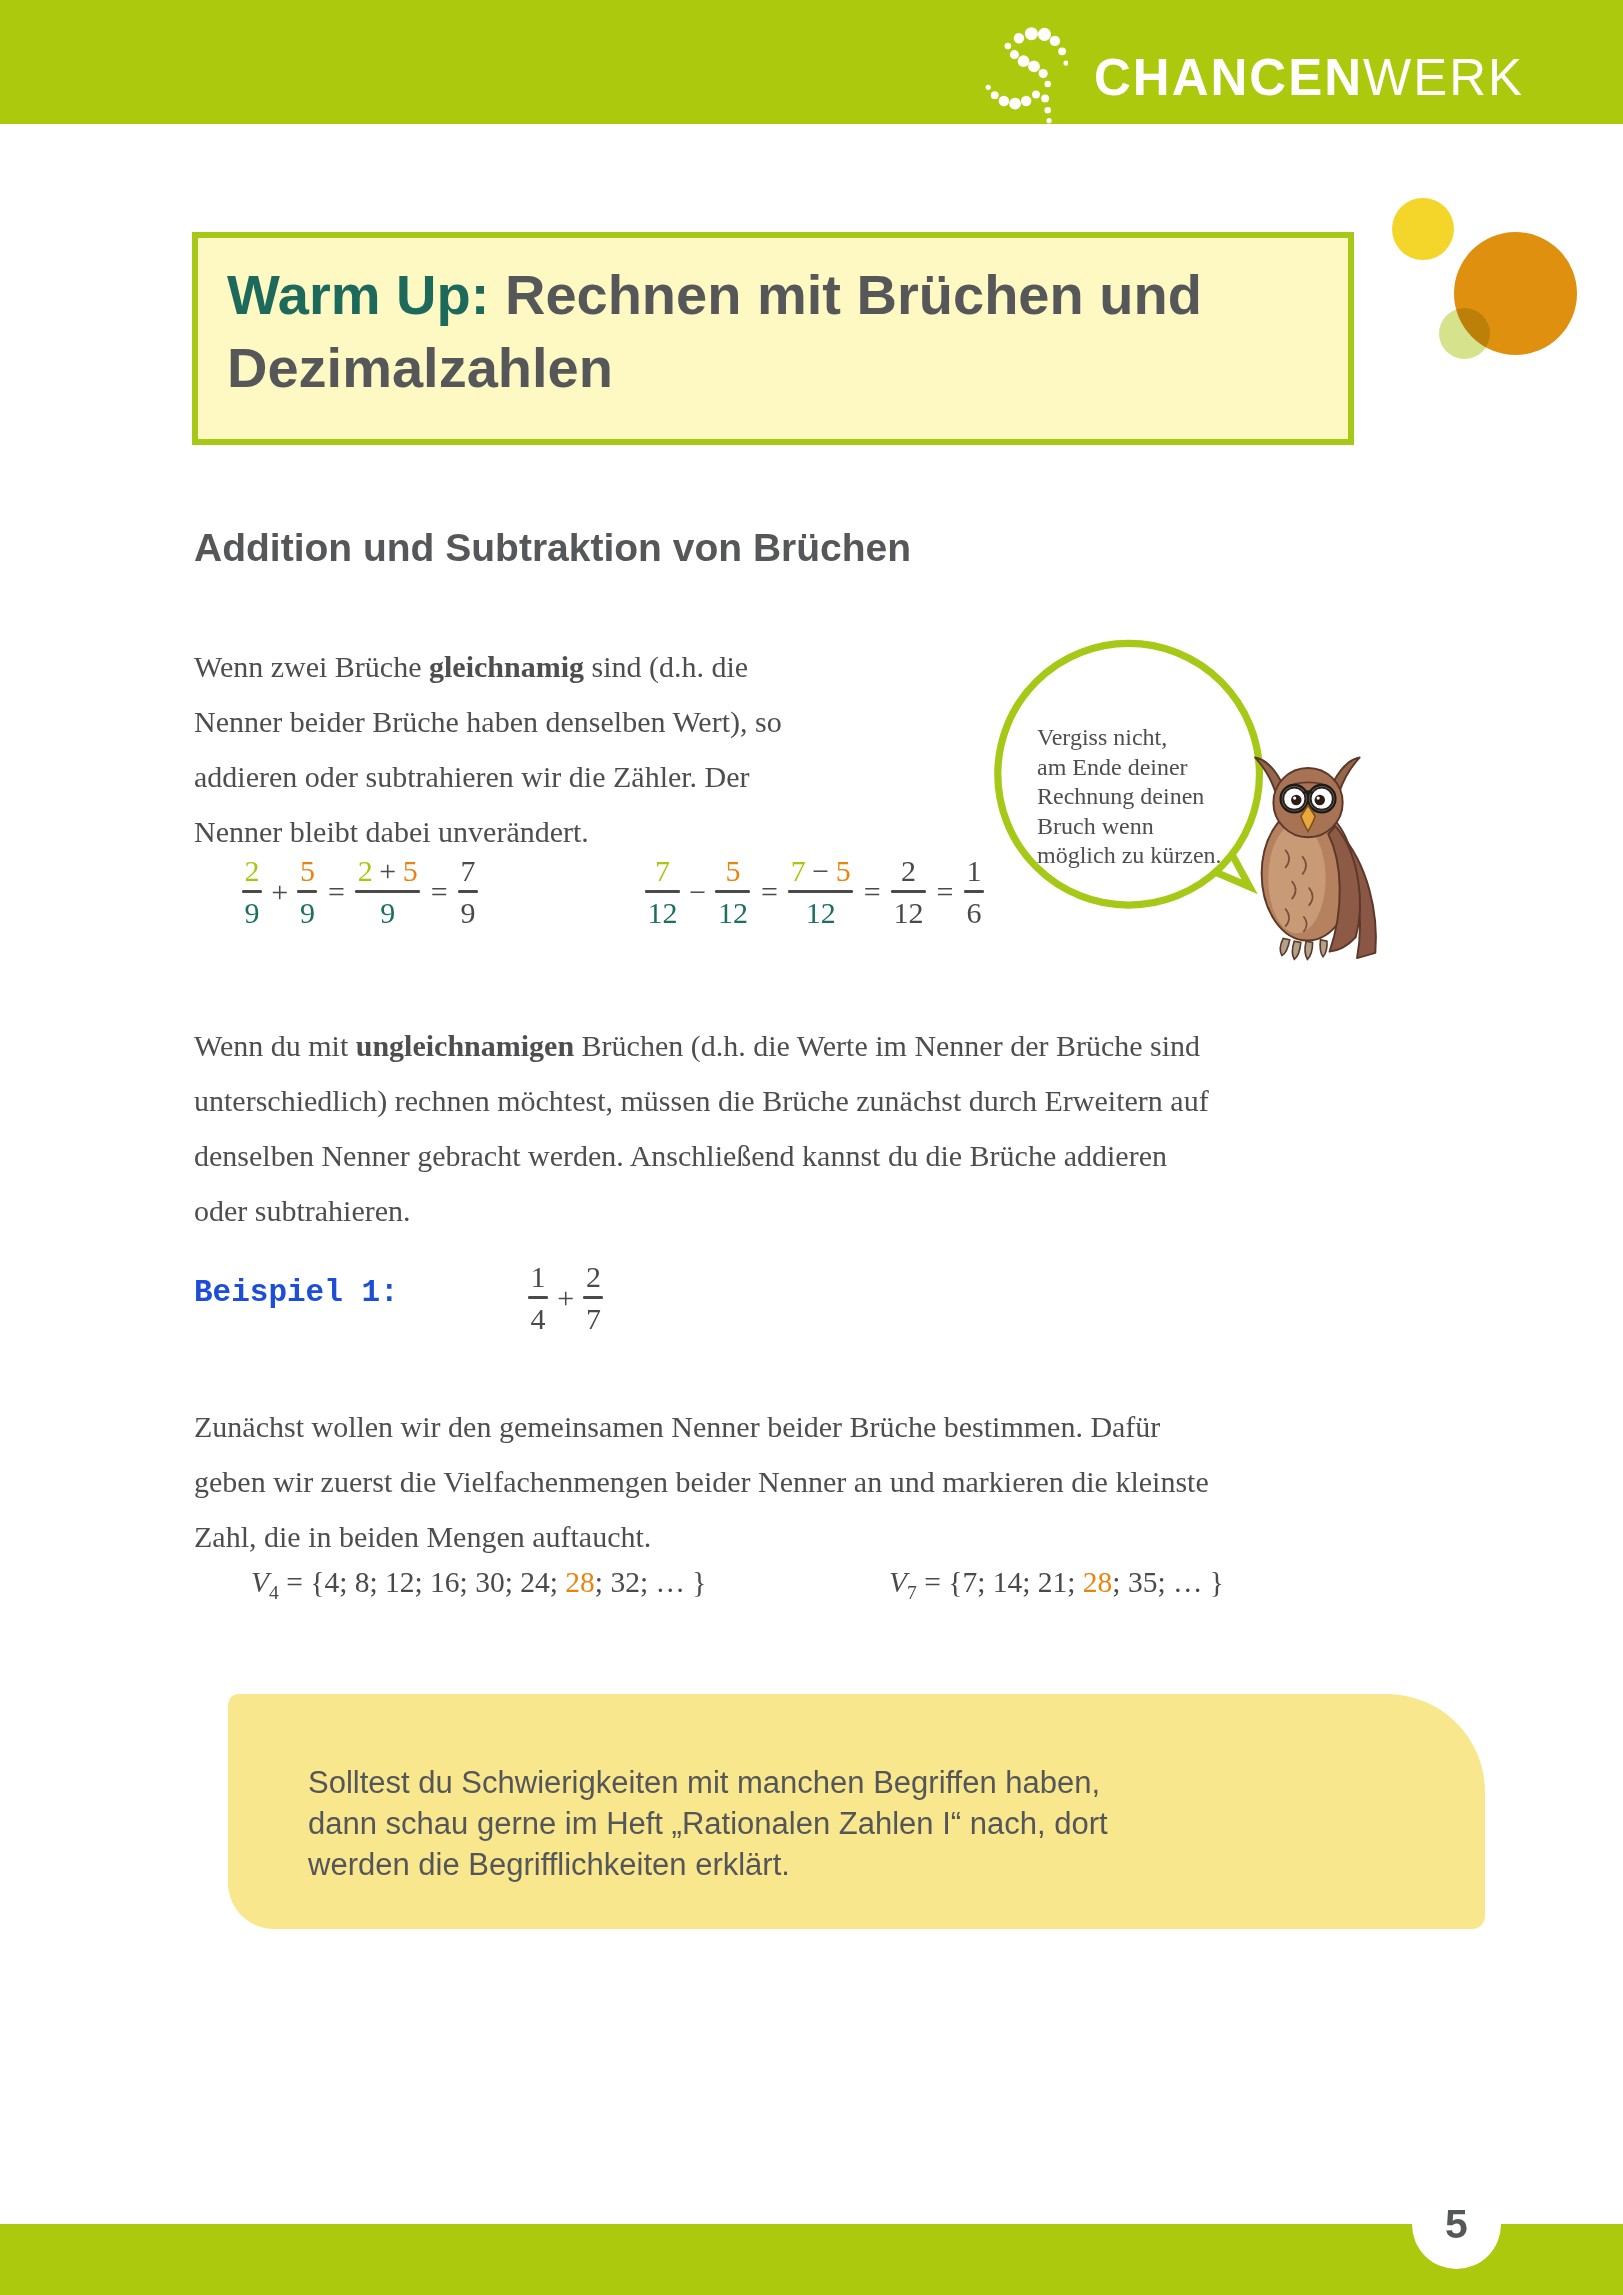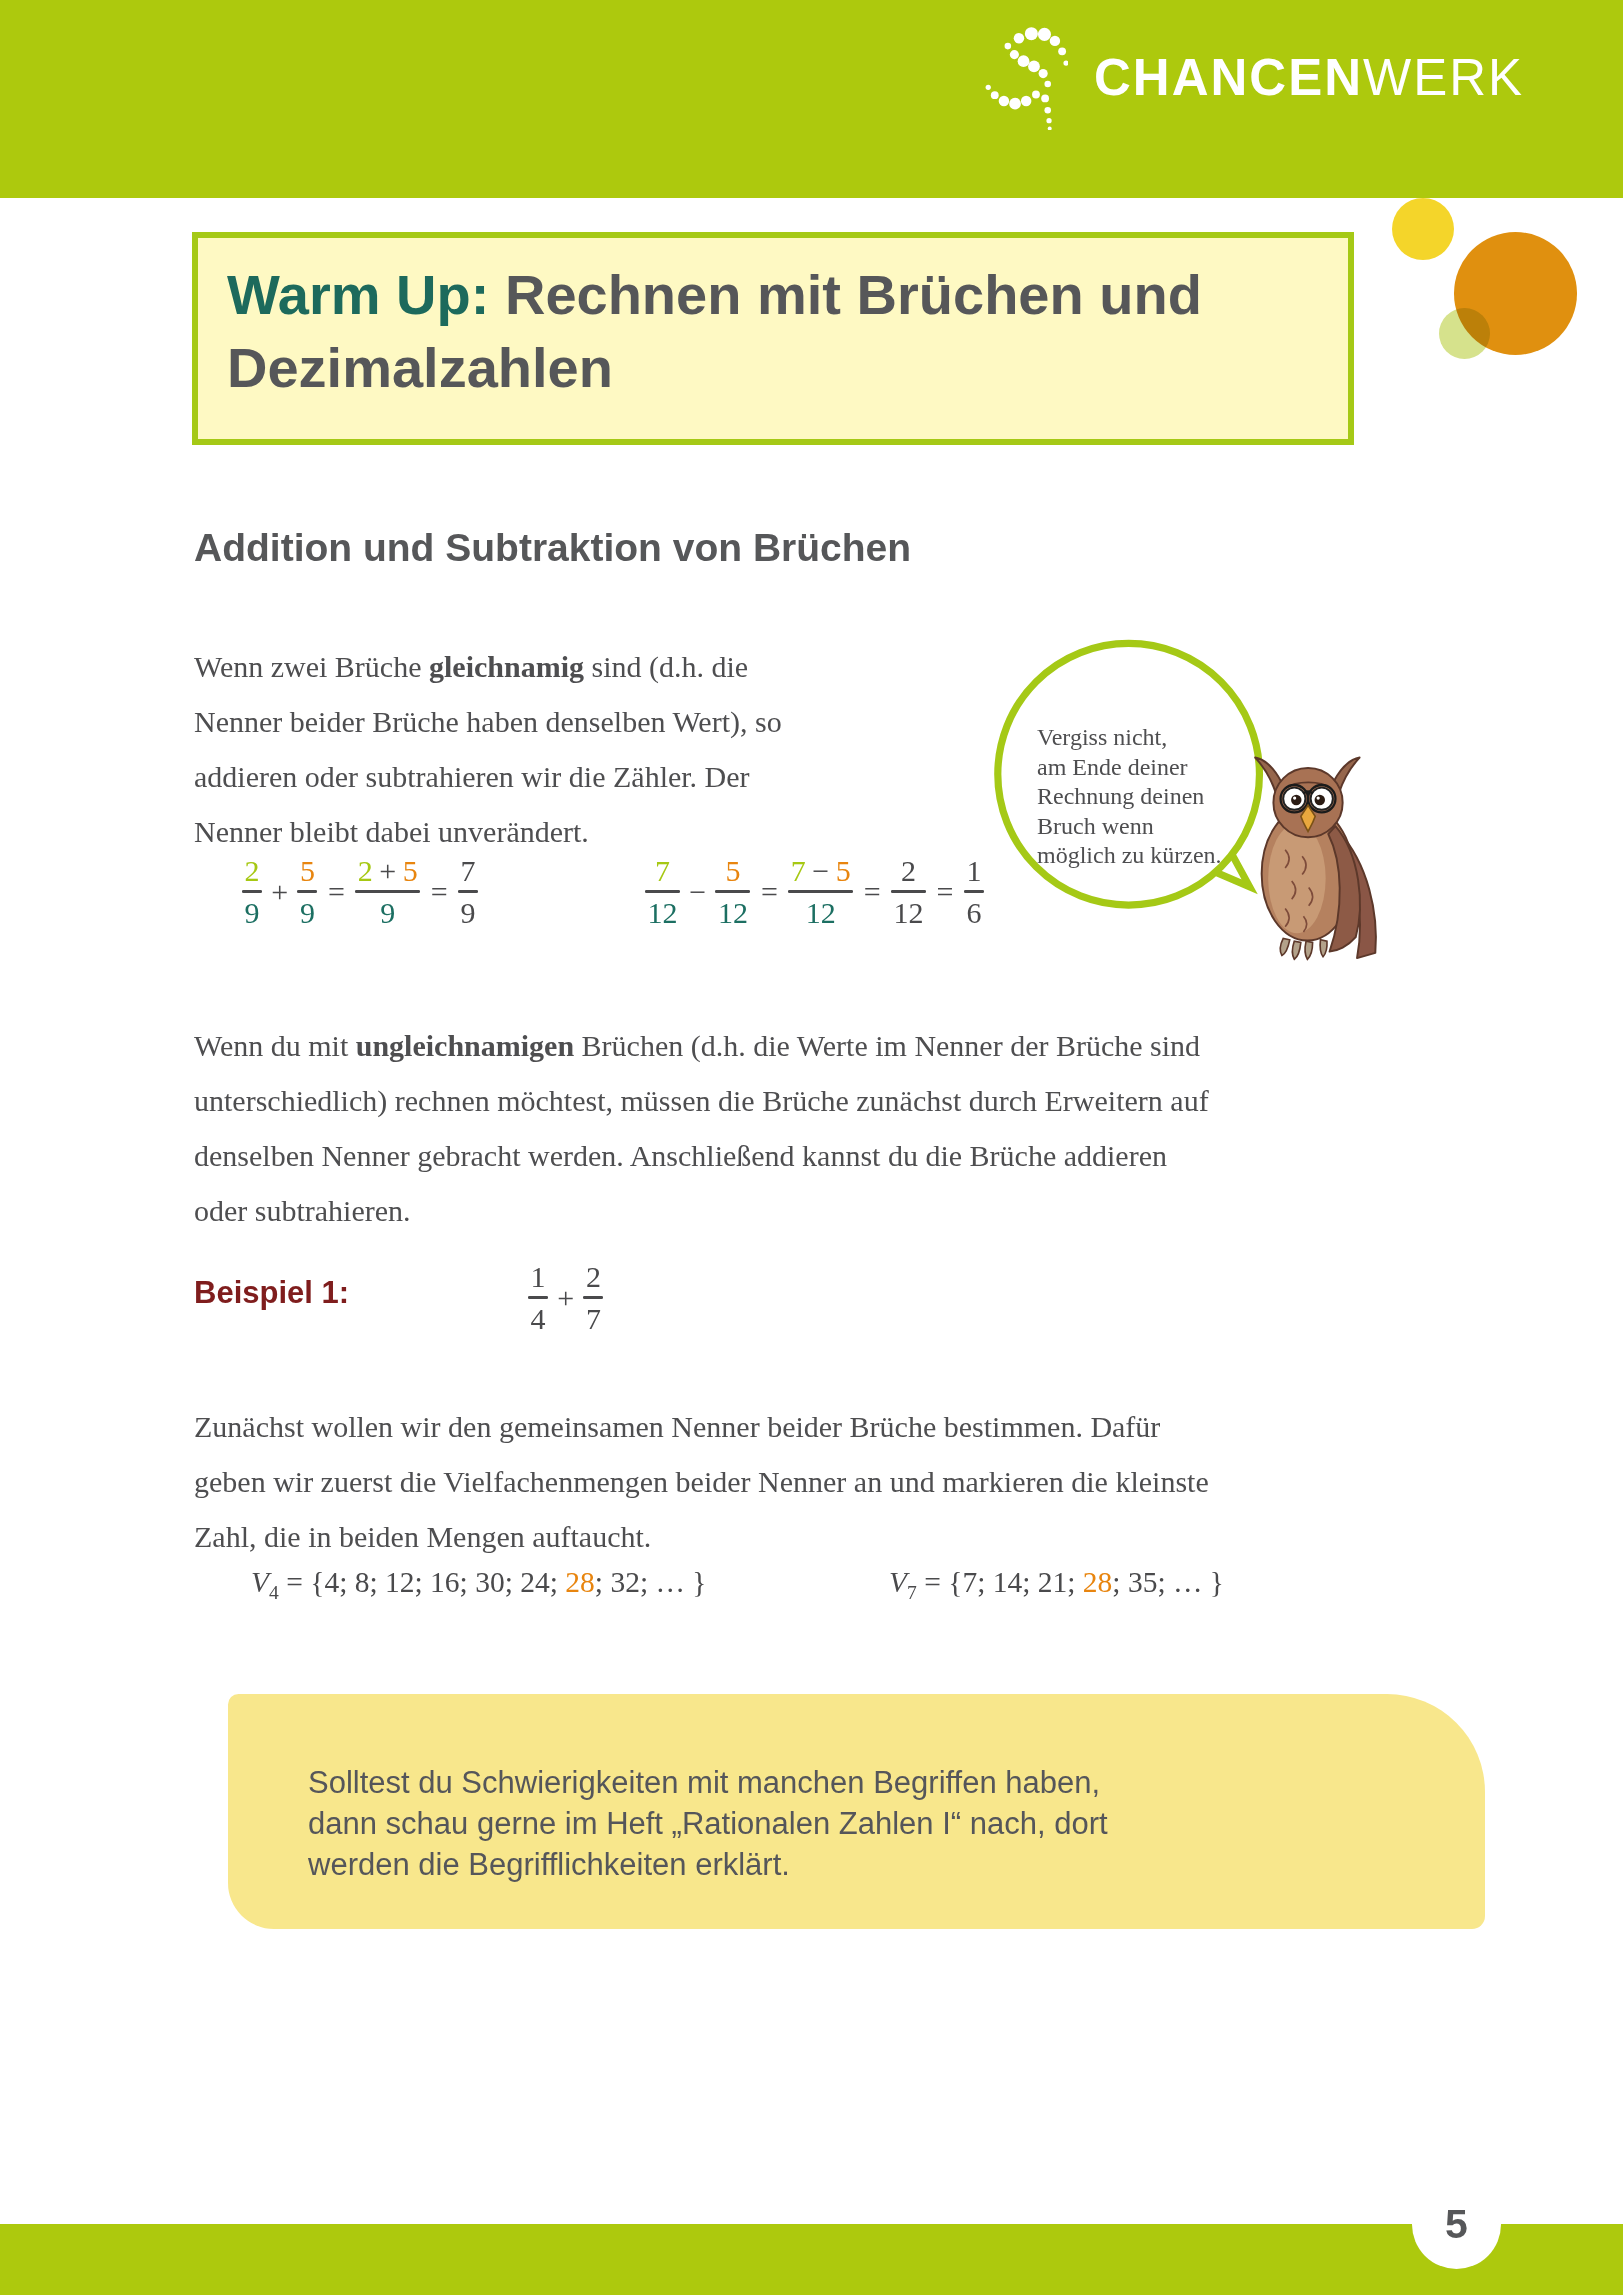--- a/index.html
+++ b/index.html
@@ -1,21 +1,21 @@
 <!DOCTYPE html>
 <html style="font-size:10.5px"><head>
 <meta charset="utf-8">
 <style>
   html,body{margin:0;padding:0;}
   body{
     width:1623px;height:2295px;position:relative;background:#fff;
     font-family:"Liberation Sans",sans-serif;overflow:hidden;
   }
   
-  .header-bar{position:absolute;left:0;top:0;width:1623px;height:198px;background:#adc90d;}
+  .header-bar{position:absolute;left:0;top:0;width:1623px;height:124px;background:#adc90d;}
   .logo-mark{position:absolute;left:983px;top:25px;}
   .logo-text{
     position:absolute;left:1094px;top:0;height:154px;display:flex;align-items:center;
     color:#fff;font-size:51px;letter-spacing:2px;white-space:nowrap;
   }
   .logo-text .lg-bold{font-weight:700;}
   .logo-text .lg-light{font-weight:400;}
   
   .deco-circle{position:absolute;border-radius:50%;}
   .circle-yellow{left:1392px;top:198px;width:62px;height:62px;background:#f4d52a;}
@@ -65,21 +65,21 @@
   .op{margin:0 2.6px;}
   .eq{margin:0 3.9px;}
   .mid-op{margin:0 6.5px;}
   .tok-g{color:#a6c813;}
   .tok-o{color:#e8850f;}
   .tok-t{color:#1c6f62;}
   .tok-d{color:#4a4a4c;}
   
   .example-label{
     position:absolute;left:194px;top:1275px;
-    font-family:Liberation Sans, sans-serif;font-size:31px;font-weight:700;color:#7f1d1d;
+    font-family:Liberation Mono, monospace;font-size:31px;font-weight:700;color:#1d4ed8;
   }
   
   .vset{
     position:absolute;font-family:"Liberation Serif",serif;font-size:29.5px;color:#4a4a4c;
     white-space:nowrap;
   }
   #vset-4{left:251px;top:1566px;}
   #vset-7{left:889px;top:1566px;}
   .vset .vsym{font-style:italic;}
   .vset sub{font-size:19.6px;}

